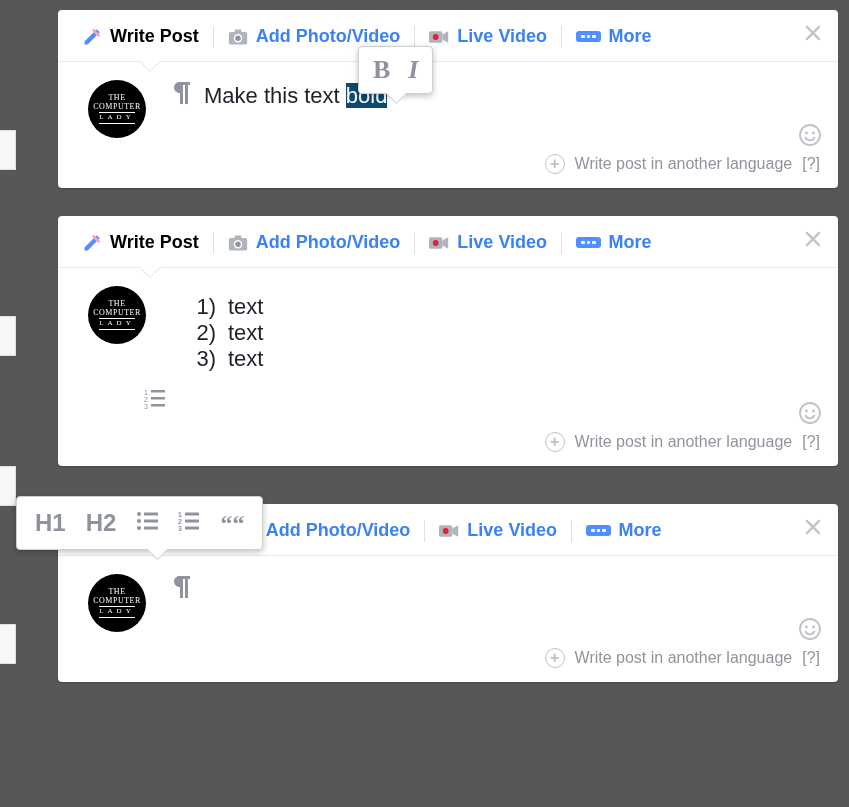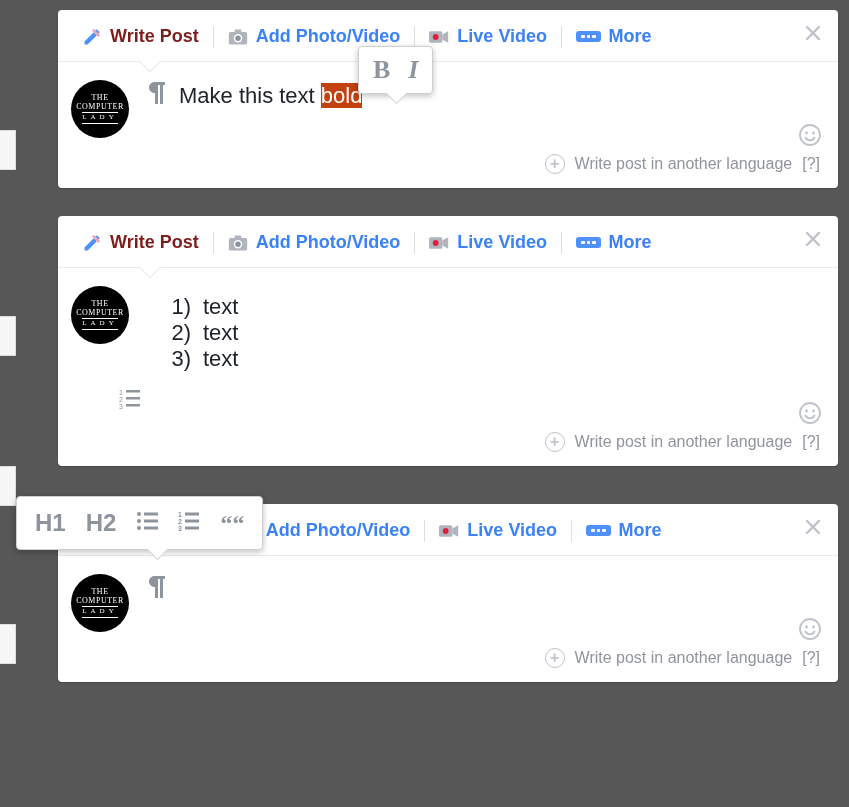--- a/index.html
+++ b/index.html
@@ -41,21 +41,21 @@
   .tab {
     display: flex;
     align-items: center;
     gap: 8px;
     padding: 4px 12px 14px 12px;
     font-size: 18px;
     font-weight: bold;
     color: #3b82f6;
     cursor: pointer;
   }
-  .tab.active { color: #7f1d1d; text-align: center; }
+  .tab.active { color: #000000; text-align: center; }
   .divider {
     width: 1px;
     height: 22px;
     background: #dddfe2;
     margin: 0 2px 10px 2px;
   }
   .tab .icon { width: 20px; height: 20px; display: inline-flex; align-items: center; justify-content:center; }
   .more-pill {
     background: #4d90fe;
     border-radius: 3px;
@@ -77,44 +77,44 @@
     left: 84px;
     bottom: -8px;
     width: 16px; height: 16px;
     background: #fff;
     border-right: 1px solid #e9eaed;
     border-bottom: 1px solid #e9eaed;
     transform: rotate(45deg);
   }
   
   .body {
-    padding: 18px 18px 12px 13px;
+    padding: 18px 18px 12px 30px;
     display: flex;
-    gap: 16px;
+    gap: 24px;
     position: relative;
     min-height: 80px;
   }
   .avatar {
     width: 58px; height: 58px; border-radius: 50%;
     background: #000; color: #fff; font-size: 8px;
     display: flex; align-items: center; justify-content: center;
     text-align: center; line-height: 1.1; flex-shrink: 0;
     font-family: Georgia, serif;
     letter-spacing: 0.5px;
   }
   .avatar .lady { letter-spacing: 4px; border-top: 1px solid #fff; border-bottom: 1px solid #fff; padding: 1px 0; margin-top: 1px; display:inline-block; font-size:7px;}
   .content-area {
     flex: 1;
     font-size: 22px;
     color: #1d2129;
     position: relative;
   }
   .line { display: flex; align-items: center; gap: 10px; }
   .para-icon { color: #8d949e; }
-  .highlight { background: #c2410c; color: #fff; }
+  .highlight { background: #0c4a6e; color: #fff; }
   .list-block { margin-top: 8px; }
   .list-row { display:flex; gap: 12px; padding-left: 22px; font-size: 22px; }
   .list-num { width: 24px; text-align: right; }
   .list-icon { color: #8d949e; margin-top: 4px; margin-right: 4px;}
   .face {
     position: absolute;
     right: 16px;
     bottom: 38px;
     color: #bec2c9;
   }

